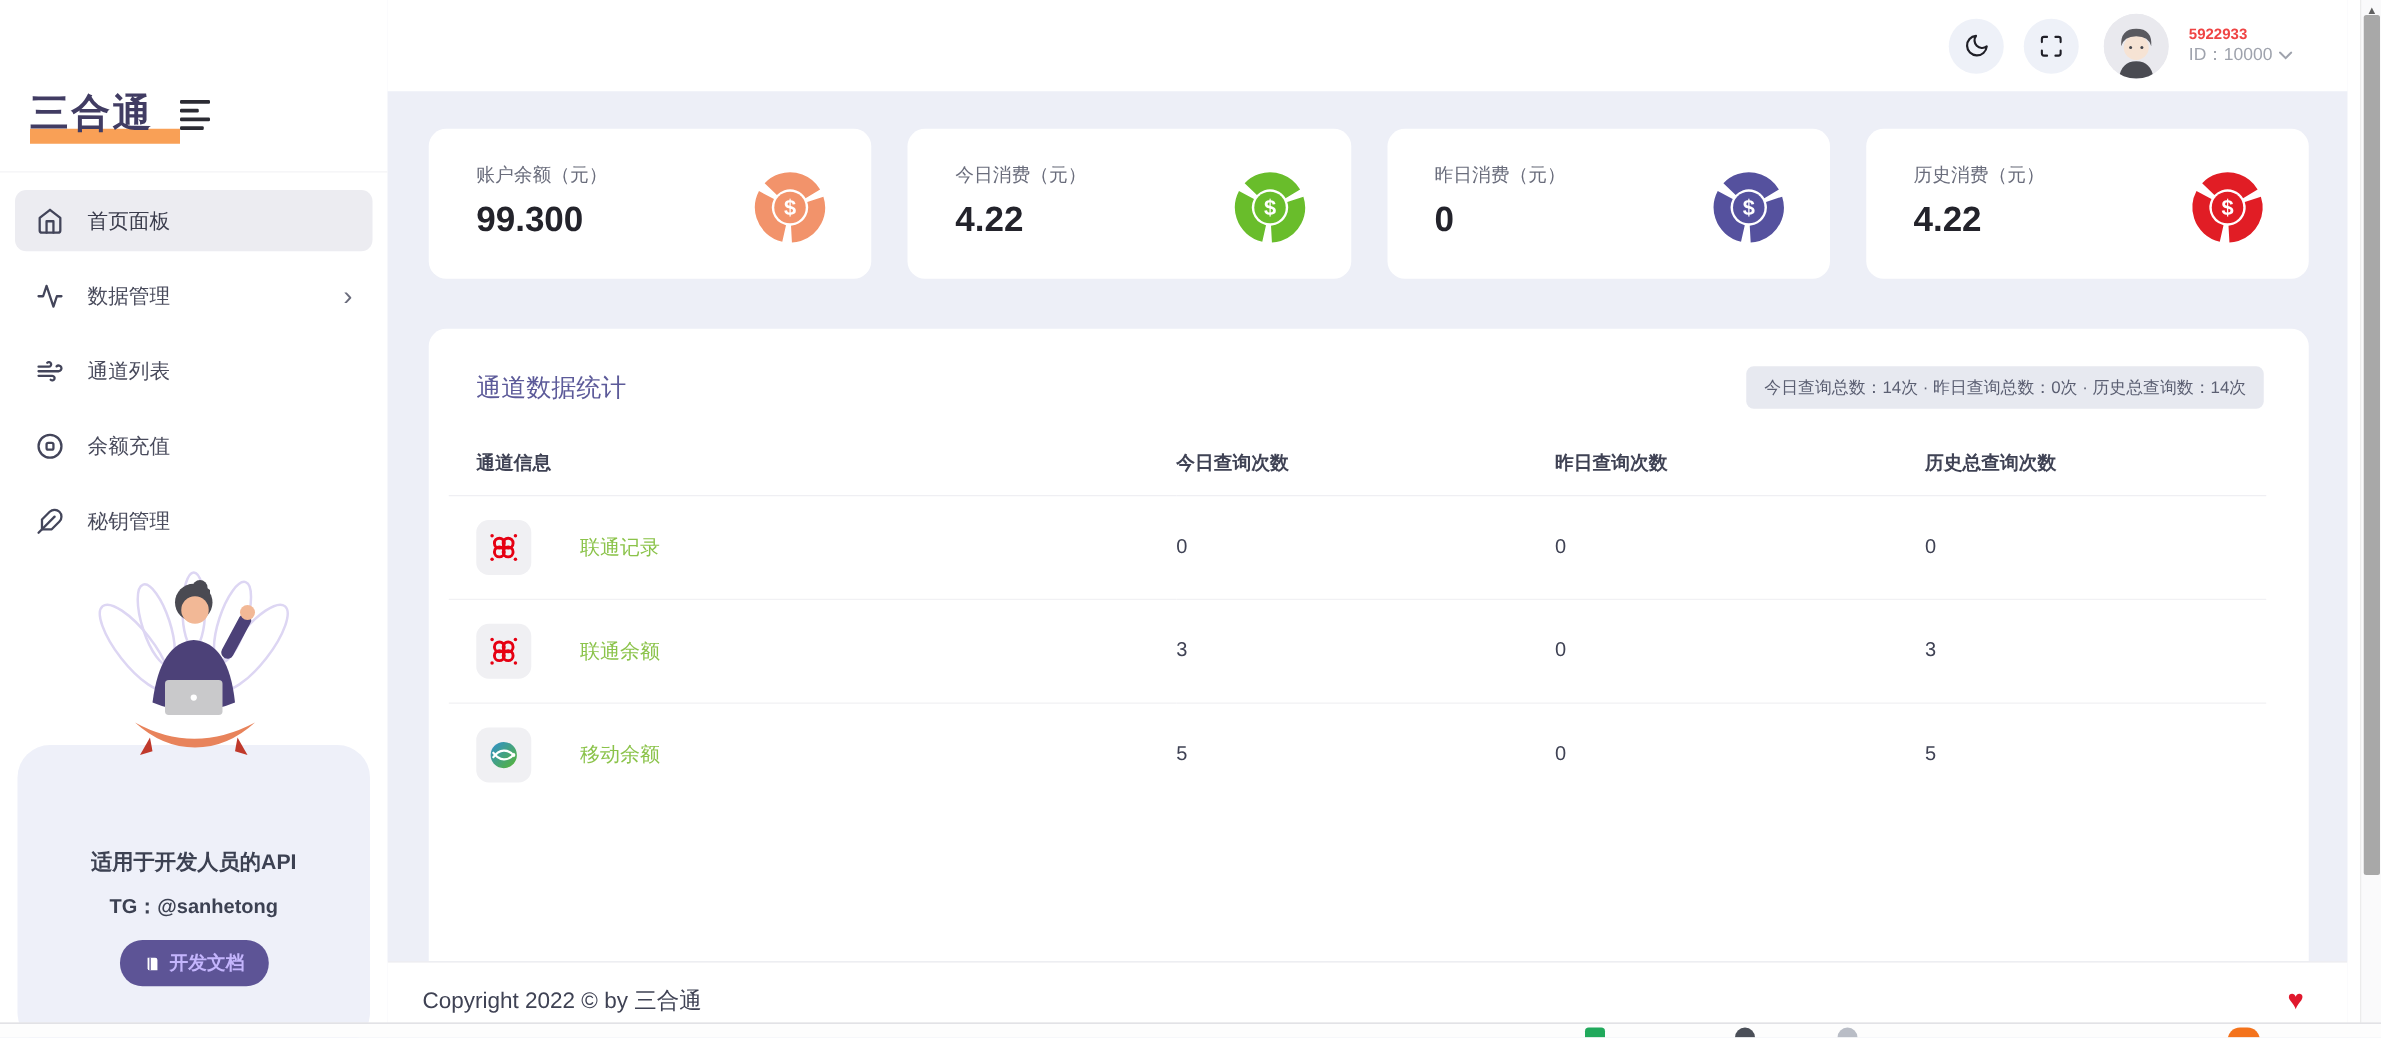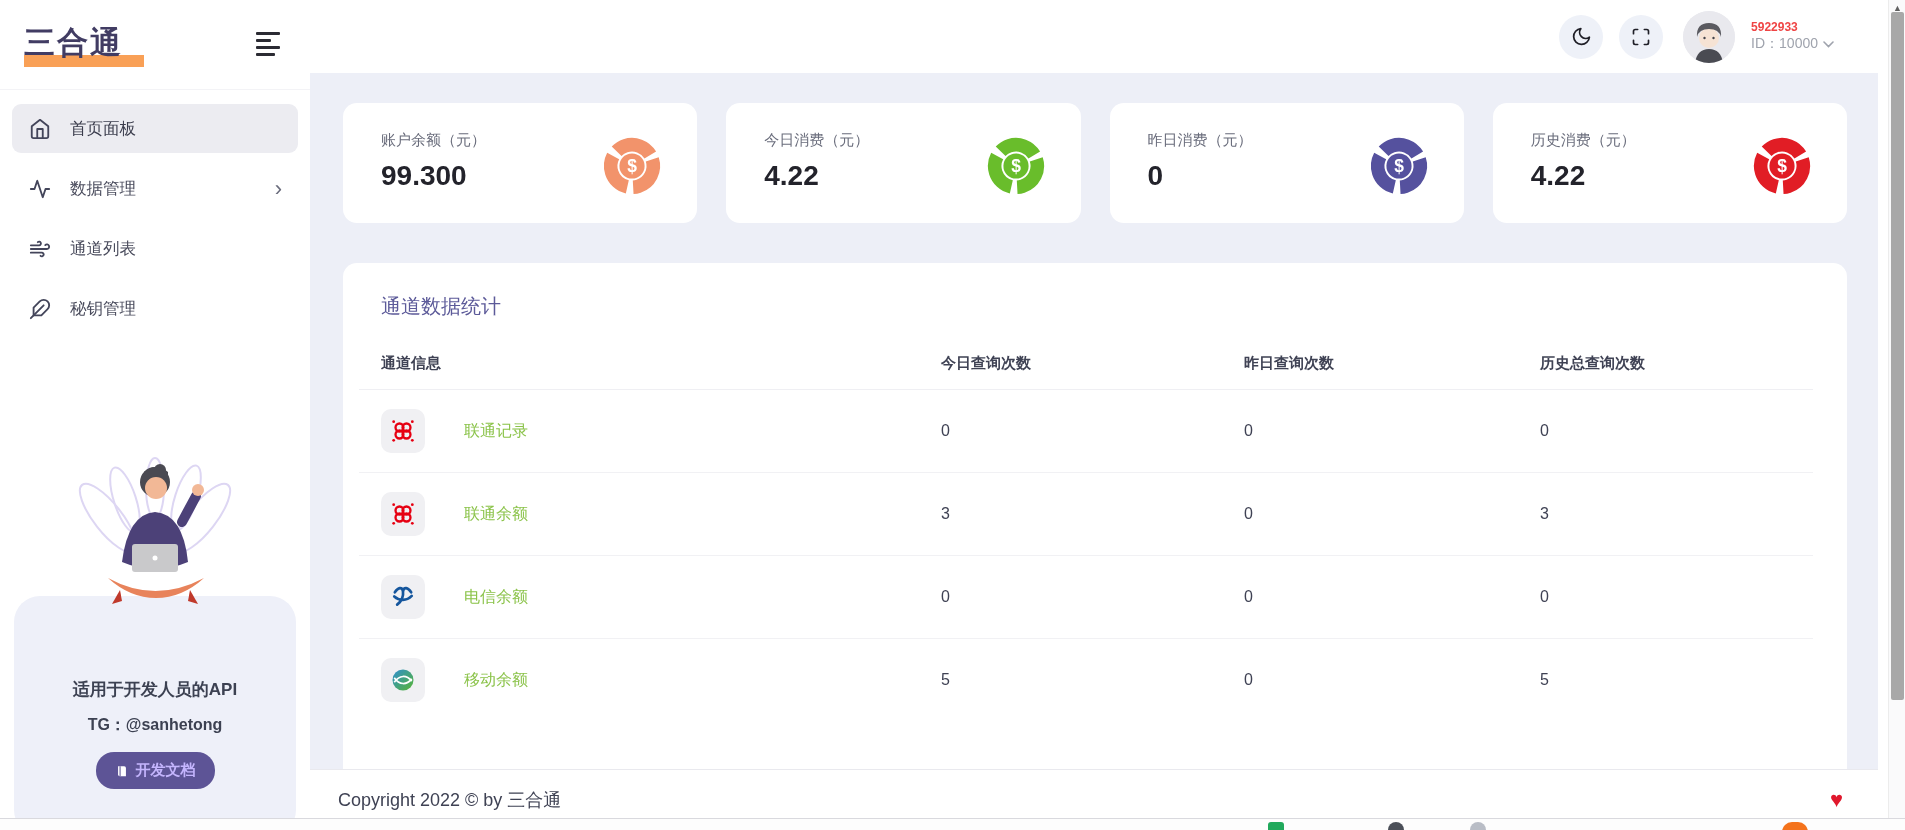--- a/index.html
+++ b/index.html
@@ -2,21 +2,21 @@
 <html><head>
 <meta charset="utf-8">
 <style>
   * { box-sizing: border-box; margin: 0; padding: 0; }
   html,body { width:1905px; height:830px; overflow:hidden; }
   body { font-family:"Liberation Sans","DejaVu Sans",sans-serif; background:#fff; }
   .app { position:relative; width:1905px; height:830px; display:flex; overflow:hidden; background:#edeff7;}
 
   
   .sidebar { width:310px; height:100%; background:#fff; flex:0 0 310px; position:relative; z-index:5; }
-  .sidebar-header { height:90px; display:flex; align-items:center; justify-content:space-between; padding:0 28px 0 24px; border-bottom:1px solid #f3f3f6;}
+  .sidebar-header { height:90px; display:flex; align-items:center; padding:0 28px 0 24px; border-bottom:1px solid #f3f3f6;margin-top:48px;}
   .logo-wrap { position:relative; }
   .logo-text { font-size:31px; font-weight:bold; color:#413c63; letter-spacing:2px; position:relative; z-index:2;}
   .logo-bar { height:12px; width:120px; background:#f9a056; margin-top:-9px; position:relative; z-index:1;}
   .hamburger { width:26px; cursor:pointer; padding-top:2px;}
   .hamburger span { display:block; height:3px; background:#2b2b33; margin-bottom:4px; border-radius:1px;}
   .hamburger span:nth-child(1){width:24px;} .hamburger span:nth-child(2){width:15px;}
   .hamburger span:nth-child(3){width:24px;} .hamburger span:nth-child(4){width:19px;}
 
   .menu { padding:14px 12px 0 12px; }
   .menu-item { display:flex; align-items:center; height:49px; border-radius:9px; padding:0 16px; margin-bottom:11px; cursor:pointer; color:#494b5c; }
@@ -124,20 +124,29 @@
       </div>
       <div class="menu-item">
         <span class="mi-icon">
           <svg width="22" height="22" viewBox="0 0 24 24" fill="none" stroke-width="2" stroke-linecap="round" stroke-linejoin="round">
               <path d="M9.59 4.59A2 2 0 1 1 11 8H2"></path>
               <path d="M12.59 19.41A2 2 0 1 0 14 16H2"></path>
               <path d="M17.73 7.73A2.5 2.5 0 1 1 19.5 12H2"></path>
             </svg>
         </span>
         <span class="lbl">通道列表</span>
+      </div>
+      <div class="menu-item">
+        <span class="mi-icon">
+          <svg width="22" height="22" viewBox="0 0 24 24" fill="none" stroke-width="2" stroke-linecap="round" stroke-linejoin="round">
+              <circle cx="12" cy="12" r="10"></circle>
+              <rect x="9" y="9" width="6" height="6" rx="1.5"></rect>
+            </svg>
+        </span>
+        <span class="lbl">余额充值</span>
       </div>
       <div class="menu-item">
         <span class="mi-icon">
           <svg width="22" height="22" viewBox="0 0 24 24" fill="none" stroke-width="2" stroke-linecap="round" stroke-linejoin="round">
               <path d="M20.24 12.24a6 6 0 0 0-8.49-8.49L5 10.5V19h8.5z"></path>
               <line x1="16" y1="8" x2="2" y2="22"></line>
             </svg>
         </span>
         <span class="lbl">秘钥管理</span>
       </div>
@@ -279,20 +288,21 @@
                 <circle cx="32" cy="32" r="13" fill="currentColor"></circle>
                 <text x="32" y="38.5" text-anchor="middle" font-size="18" font-weight="bold" fill="#fff">$</text>
               </svg>
           </div>
         </div>
       </div>
 
       <div class="table-card">
         <div class="table-head-row">
           <div class="table-title">通道数据统计</div>
+          <div class="summary-badge">今日查询总数：14次 · 昨日查询总数：0次 · 历史总查询数：14次</div>
         </div>
         <table class="stats">
           <colgroup>
               <col style="width:582px">
               <col style="width:303px">
               <col style="width:296px">
               <col>
             </colgroup>
           <thead>
             <tr>
@@ -344,37 +354,20 @@
               </div>
                 </td>
               <td>3</td>
               <td>0</td>
               <td>3</td>
             </tr>
             <tr>
               <td>
                   <div class="chan-cell">
                 <span class="chan-logo">
-                  <svg width="28" height="28" viewBox="0 0 24 24" fill="none" stroke="#15569d" stroke-width="2.3" stroke-linecap="round">
-                        <path d="M5 8 C8 3.5 11 3.5 12 6.5 C13 3.5 16 3.5 19 8"></path>
-                        <path d="M12 6.5 C12.5 11 11 15.5 7 18.5"></path>
-                        <path d="M4.5 11.5 C9 15.5 15 15.5 19.5 11"></path>
-                      </svg>
-                </span>
-                <a class="chan-link">电信余额</a>
-              </div>
-                </td>
-              <td>0</td>
-              <td>0</td>
-              <td>0</td>
-            </tr>
-            <tr>
-              <td>
-                  <div class="chan-cell">
-                <span class="chan-logo">
                   <svg width="28" height="28" viewBox="0 0 24 24">
                         <defs>
                           <linearGradient id="cmg" x1="0" y1="0" x2="1" y2="1">
                             <stop offset="0" stop-color="#2f8fd0"></stop>
                             <stop offset="1" stop-color="#58b531"></stop>
                           </linearGradient>
                         </defs>
                         <circle cx="12" cy="12" r="9" fill="url(#cmg)"></circle>
                         <path d="M4.5 14c4.5-6.5 10.5-6.5 15-1" stroke="#fff" stroke-width="1.5" fill="none"></path>
                         <path d="M4.5 10c4.5 6.5 10.5 6.5 15 1" stroke="#fff" stroke-width="1.5" fill="none"></path>

